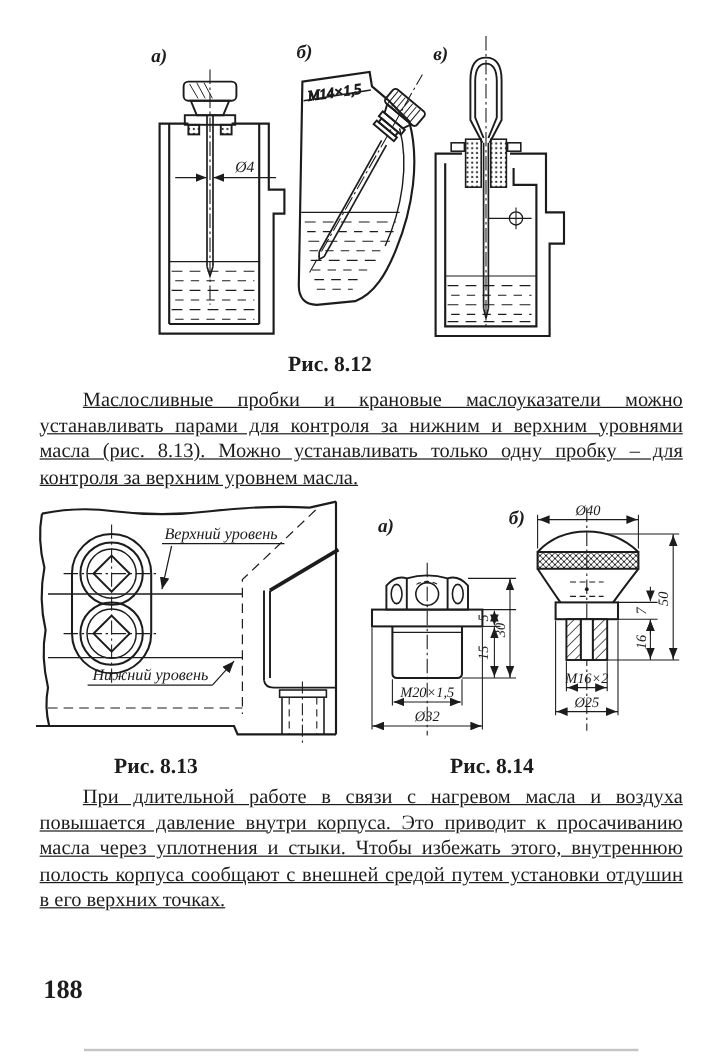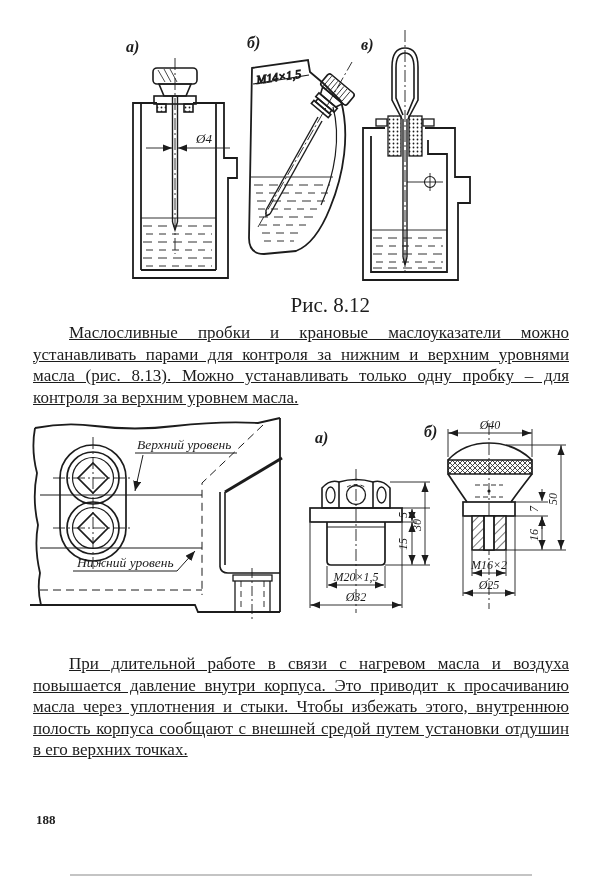--- a/index.html
+++ b/index.html
@@ -3,29 +3,29 @@
 <meta charset="utf-8">
 <style>
   html,body{margin:0;padding:0;background:#e8e8e8;}
   .page{
     position:relative;width:600px;height:880px;margin:0 auto;
     background:#ffffff;overflow:hidden;
     font-family:"Liberation Serif","DejaVu Serif",serif;color:#1c1c1c;
   }
   .fig{position:absolute;}
   .caption{
-    position:absolute;font-weight:normal;font-size:21px;text-align:right;width:130px;
+    position:absolute;font-weight:bold;font-size:18px;text-align:left;width:130px;
   }
   .bodytext{
     position:absolute;left:33px;width:536px;
     font-size:17px;line-height:21.6px;text-align:justify;text-decoration:underline;
   }
   .bodytext p{margin:0;text-indent:36px;}
   .pagenum{
-    position:absolute;left:36px;top:812px;font-weight:bold;font-size:13px;
+    position:absolute;left:36px;top:812px;font-weight:bold;font-size:22px;
   }
   svg{display:block;}
   svg text{font-family:"Liberation Serif","DejaVu Serif",serif;}
   .drawlabel{font-style:italic;font-weight:bold;font-size:16px;}
   .dim{font-style:italic;font-size:12px;}
   .dim-lg{font-style:italic;font-size:13px;}
   .hand{font-style:italic;font-size:13.5px;}
   .edge-line{position:absolute;left:70px;top:874px;width:462px;height:2px;background:#c4c4c4;}
 </style>
 </head>
@@ -395,20 +395,22 @@
         <line x1="43" y1="104" x2="43" y2="183"></line>
         <line x1="95" y1="104" x2="95" y2="183"></line>
         <line x1="43" y1="180" x2="95" y2="180"></line>
         <line x1="50" y1="180" x2="44" y2="180" marker-end="url(#ar4)"></line>
         <line x1="88" y1="180" x2="94" y2="180" marker-end="url(#ar4)"></line>
         <text class="dim" x="69" y="176" text-anchor="middle" stroke="none" fill="#1c1c1c">Ø25</text>
       </g>
     </g>
   </svg>
 
+  <div class="caption" style="left:95px;top:628px">Рис. 8.13</div>
+  <div class="caption" style="left:375px;top:628px">Рис. 8.14</div>
 
   <div class="bodytext" style="top:653px">
     <p>При длительной работе в связи с нагревом масла и воздуха повышается давление внутри корпуса. Это приводит к просачиванию масла через уплотнения и стыки. Чтобы избежать этого, внутреннюю полость корпуса сообщают с внешней средой путем установки отдушин в его верхних точках.</p>
   </div>
 
   <div class="pagenum">188</div>
 
   <div class="edge-line"></div>
 </div>
 

